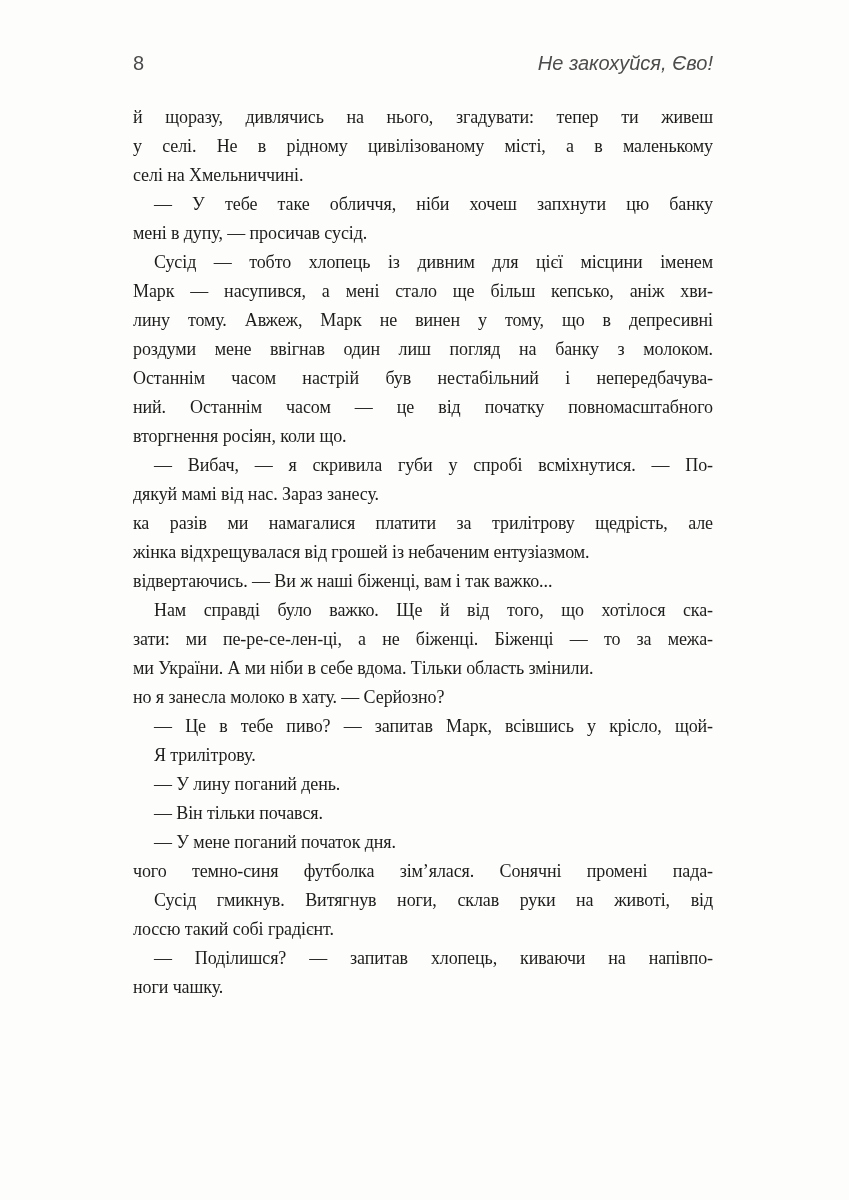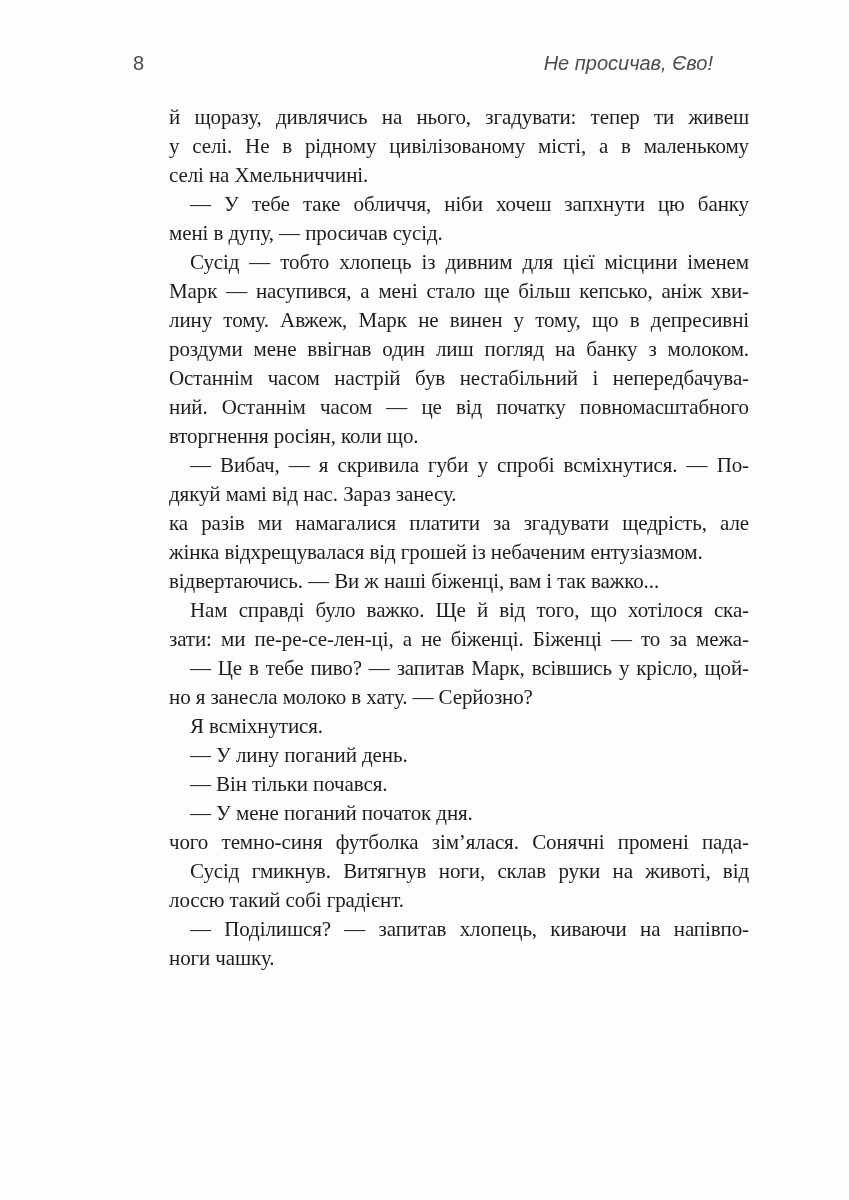--- a/index.html
+++ b/index.html
@@ -36,70 +36,70 @@
   .running-title {
     font-size: 20px;
     font-style: italic;
   }
   .body-text {
     position: absolute;
     left: 133px;
     top: 103px;
     width: 580px;
     color: #1d1d1b;
-    font-size: 21px;
+    font-size: 18px;
     line-height: 29px;
     letter-spacing: -0.1px;
-    margin-left: 36px;
   }
   .line {
     text-align: justify;
     text-align-last: justify;
   }
   .line.end {
     text-align-last: left;
   }
   .line.ind {
     text-indent: 21px;
     font-family: Liberation Serif, serif;
   }
 </style>
 </head>
 <body>
 
 <div class="page">
 
   <div class="header">
     <span class="folio">8</span>
-    <span class="running-title">Не просичав, Єво!</span>
+    <span class="running-title">Не закохуйся, Єво!</span>
   </div>
 
   <div class="body-text">
     <div class="line">й щоразу, дивлячись на нього, згадувати: тепер ти живеш</div>
     <div class="line">у селі. Не в рідному цивілізованому місті, а в маленькому</div>
     <div class="line end">селі на Хмельниччині.</div>
     <div class="line ind">— У тебе таке обличчя, ніби хочеш запхнути цю банку</div>
     <div class="line end">мені в дупу, — просичав сусід.</div>
     <div class="line ind">Сусід — тобто хлопець із дивним для цієї місцини іменем</div>
     <div class="line">Марк — насупився, а мені стало ще більш кепсько, аніж хви-</div>
     <div class="line">лину тому. Авжеж, Марк не винен у тому, що в депресивні</div>
     <div class="line">роздуми мене ввігнав один лиш погляд на банку з молоком.</div>
     <div class="line">Останнім часом настрій був нестабільний і непередбачува-</div>
     <div class="line">ний. Останнім часом — це від початку повномасштабного</div>
     <div class="line end">вторгнення росіян, коли що.</div>
     <div class="line ind">— Вибач, — я скривила губи у спробі всміхнутися. — По-</div>
     <div class="line end">дякуй мамі від нас. Зараз занесу.</div>
-    <div class="line">ка разів ми намагалися платити за згадувати щедрість, але</div>
+    <div class="line">ка разів ми намагалися платити за трилітрову щедрість, але</div>
     <div class="line end">жінка відхрещувалася від грошей із небаченим ентузіазмом.</div>
     <div class="line end">відвертаючись. — Ви ж наші біженці, вам і так важко...</div>
     <div class="line ind">Нам справді було важко. Ще й від того, що хотілося ска-</div>
     <div class="line">зати: ми пе-ре-се-лен-ці, а не біженці. Біженці — то за межа-</div>
+    <div class="line end">ми України. А ми ніби в себе вдома. Тільки область змінили.</div>
+    <div class="line end">но я занесла молоко в хату. — Серйозно?</div>
     <div class="line ind">— Це в тебе пиво? — запитав Марк, всівшись у крісло, щой-</div>
-    <div class="line end">но я занесла молоко в хату. — Серйозно?</div>
-    <div class="line ind end">Я всміхнутися.</div>
+    <div class="line ind end">Я трилітрову.</div>
     <div class="line ind end">— У лину поганий день.</div>
     <div class="line ind end">— Він тільки почався.</div>
     <div class="line ind end">— У мене поганий початок дня.</div>
     <div class="line">чого темно-синя футболка зім’ялася. Сонячні промені пада-</div>
     <div class="line ind">Сусід гмикнув. Витягнув ноги, склав руки на животі, від</div>
     <div class="line end">лоссю такий собі градієнт.</div>
     <div class="line ind">— Поділишся? — запитав хлопець, киваючи на напівпо-</div>
     <div class="line end">ноги чашку.</div>
   </div>
 

